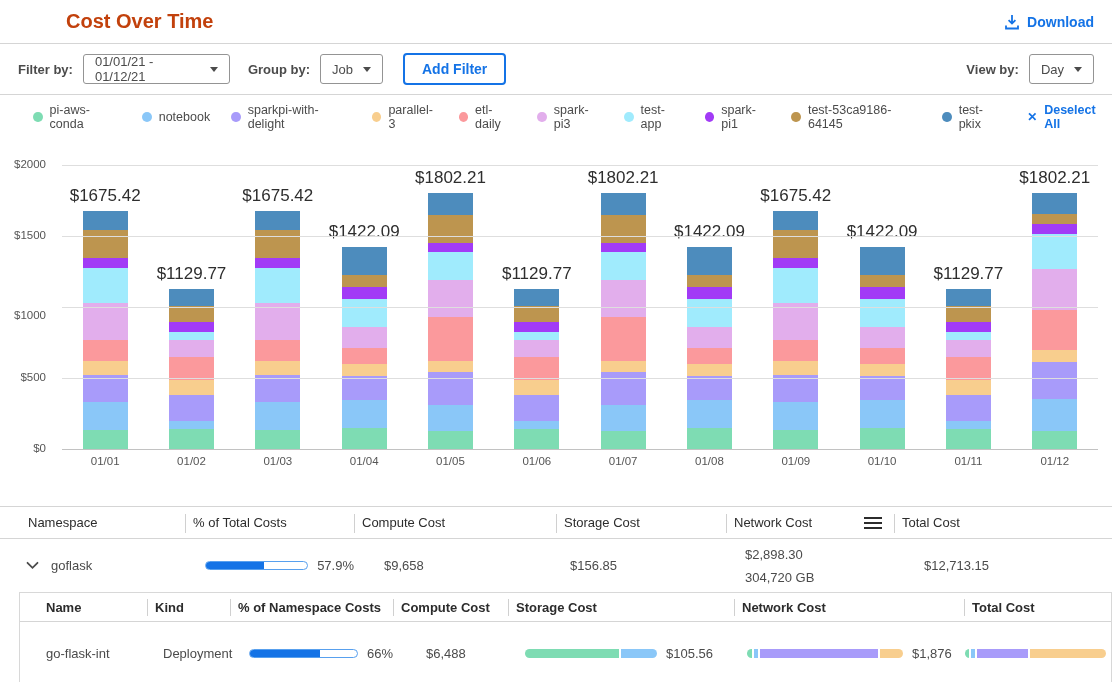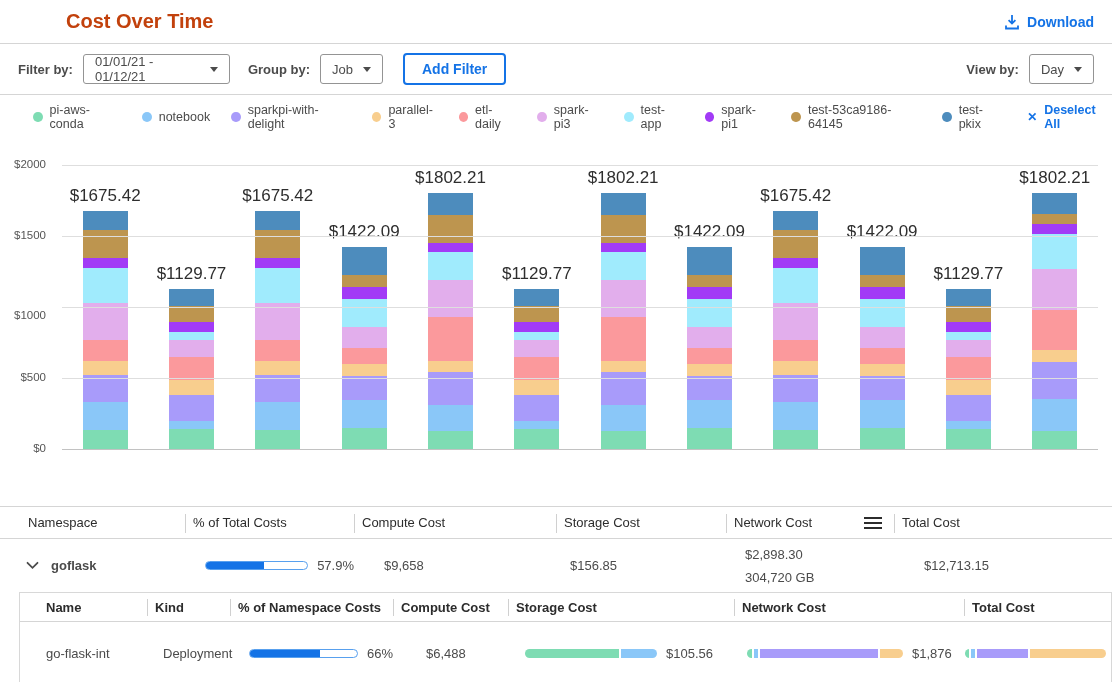--- a/index.html
+++ b/index.html
@@ -42,21 +42,21 @@
   .xlabels div { flex:1; text-align:center; font-size:11.5px; color:#555; }
 
   
   .tbl { margin-top:27px; font-size:13px; }
   .thead, .trow { display:grid; grid-template-columns:185px 169px 202px 170px 168px 1fr; align-items:center; }
   .thead { height:33px; border-top:1px solid #d5d5d5; border-bottom:1px solid #d5d5d5; font-weight:400; color:#2c2c2c; }
   .thead > div { position:relative; height:100%; display:flex; align-items:center; padding-left:8px; }
   .thead > .c1 { padding-left:28px; }
   .thead > .sep::before { content:""; position:absolute; left:0; top:7px; width:1px; height:19px; background:#d0d0d0; }
   .trow { height:53px; color:#4b4b4b; }
-  .trow .c1 { padding-left:26px; display:flex; align-items:center; gap:12px;font-weight:bold; }
+  .trow .c1 { padding-left:26px; display:flex; align-items:center; gap:12px; }
   .trow .c2 { padding-left:20px; display:flex; align-items:center; gap:9px; }
   .trow .c3 { padding-left:30px; } .trow .c4 { padding-left:14px; }
   .trow .c5 { padding-left:19px; line-height:23px; } .trow .c6 { padding-left:30px; }
   .pill { width:122px; height:9px; border:1px solid #58a0ee; border-radius:5px; position:relative; overflow:hidden; background:#fff; }
   .pill .fill { position:absolute; left:-1px; top:-1px; bottom:-1px; background:#1473e6; border-radius:5px 0 0 5px; }
 
   .nested { margin-left:19px; border:1px solid #d8d8d8; border-bottom:none; }
   .nhead, .nrow { display:grid; grid-template-columns:127px 83px 163px 115px 226px 230px 1fr; align-items:center; }
   .nhead { height:29px; border-bottom:1px solid #d5d5d5; font-weight:700; color:#2c2c2c; }
   .nhead > div { position:relative; height:100%; display:flex; align-items:center; padding-left:8px; }
@@ -337,20 +337,34 @@
             <div class="seg" style="height: 37.3px; background: rgb(168, 155, 250);"></div>
             <div class="seg" style="height: 12.2px; background: rgb(248, 206, 142);"></div>
             <div class="seg" style="height: 39.5px; background: rgb(251, 153, 156);"></div>
             <div class="seg" style="height: 40.9px; background: rgb(226, 174, 236);"></div>
             <div class="seg" style="height: 35.2px; background: rgb(160, 235, 253);"></div>
             <div class="seg" style="height: 10.1px; background: rgb(162, 59, 246);"></div>
             <div class="seg" style="height: 9.7px; background: rgb(189, 149, 79);"></div>
             <div class="seg" style="height: 21.3px; background: rgb(77, 140, 189);"></div>
           </div>
         </div>
+      </div>
+    <div class="xlabels" id="xlabels">
+        <div>01/01</div>
+        <div>01/02</div>
+        <div>01/03</div>
+        <div>01/04</div>
+        <div>01/05</div>
+        <div>01/06</div>
+        <div>01/07</div>
+        <div>01/08</div>
+        <div>01/09</div>
+        <div>01/10</div>
+        <div>01/11</div>
+        <div>01/12</div>
       </div>
   <div class="gridline base" style="top: 310px;"></div>
       <div class="ylabel" style="top: 303px;">$0</div>
       <div class="gridline" style="top: 239px;"></div>
       <div class="ylabel" style="top: 232px;">$500</div>
       <div class="gridline" style="top: 168px;"></div>
       <div class="ylabel" style="top: 170px;">$1000</div>
       <div class="gridline" style="top: 97px;"></div>
       <div class="ylabel" style="top: 90px;">$1500</div>
       <div class="gridline" style="top: 26px;"></div>

